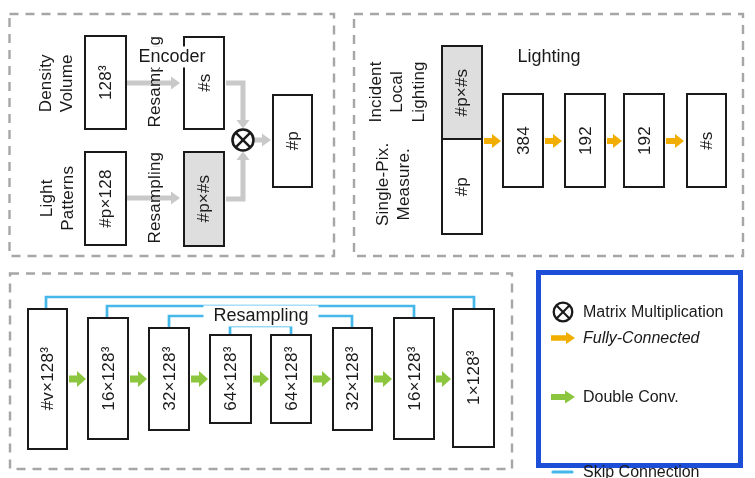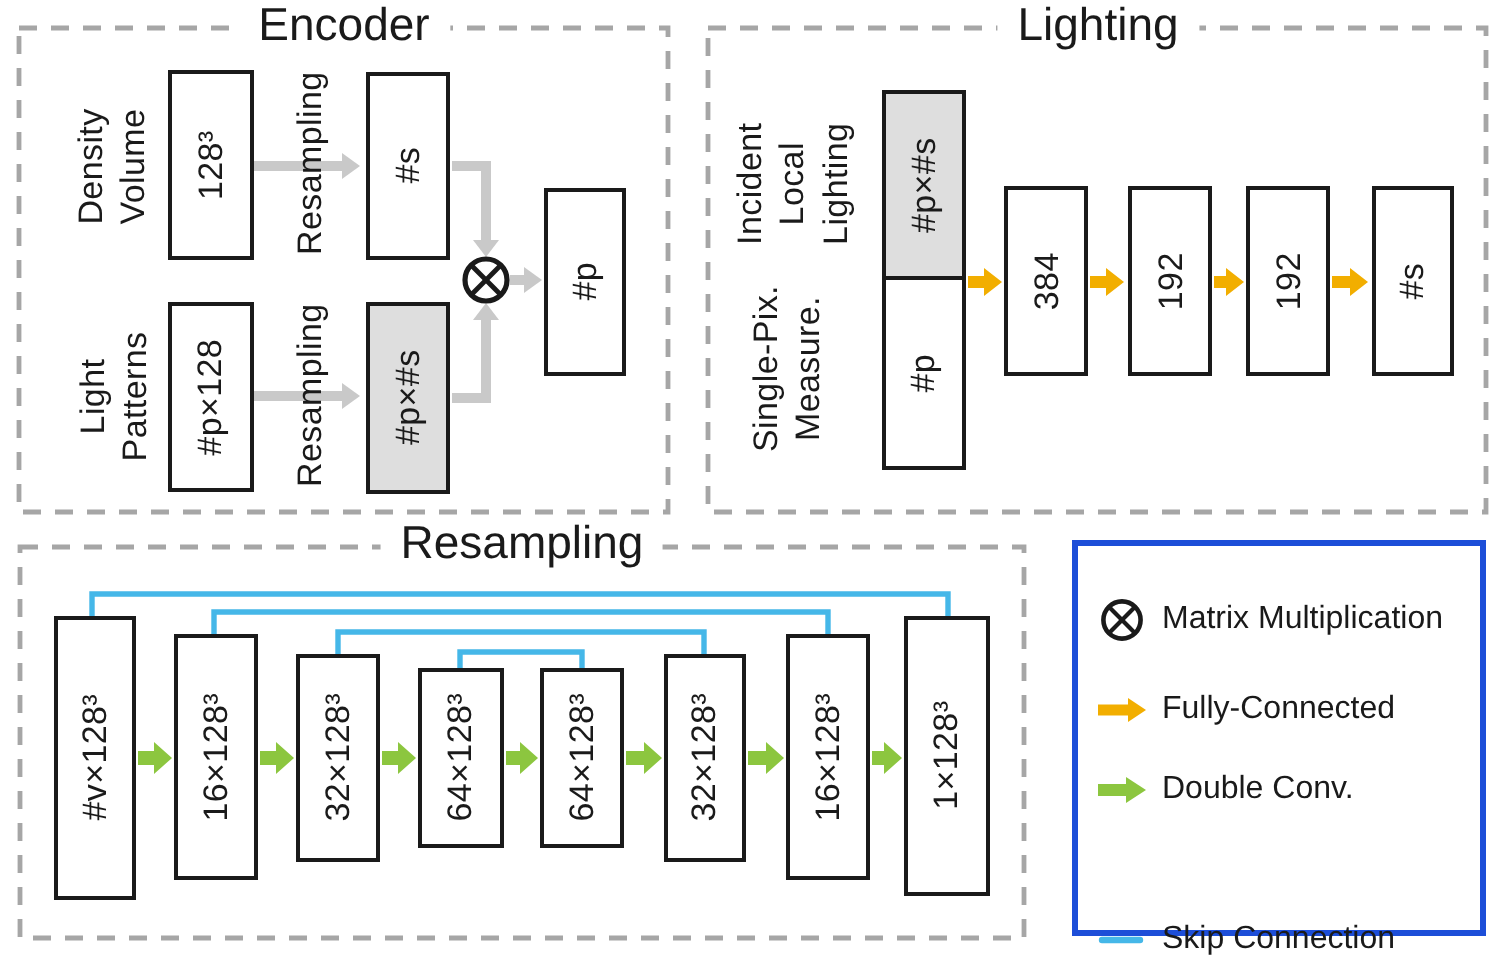--- a/index.html
+++ b/index.html
@@ -3,21 +3,21 @@
 <meta charset="utf-8">
 <style>
   html,body { margin:0; padding:0; background:#ffffff; }
   .page {
     position:relative; width:755px; height:478px; background:#ffffff;
     font-family:"Liberation Sans", sans-serif; color:#1a1a1a; overflow:hidden;
   }
   .svg-layer { position:absolute; left:0; top:0; z-index:1; }
   .sec-title {
     position:absolute; z-index:3; background:#ffffff; padding:0 10px;
-    font-size:23px; white-space:nowrap; transform:translate(-50%,-55%);
+    font-size:18px; white-space:nowrap; transform:translate(-50%,-55%);margin-top:44px;
   }
   .node {
     position:absolute; z-index:2; background:#ffffff;
     border:2.5px solid #1a1a1a; box-sizing:border-box;
     display:flex; align-items:center; justify-content:center;
   }
   .node.gray { background:#dedede; }
   .vtext {
     transform:rotate(-90deg); white-space:pre; text-align:center;
     font-size:17px; line-height:1.25; letter-spacing:0.2px;
@@ -33,21 +33,21 @@
   }
   .split-top {
     flex:91 0 0; background:#dedede; border-bottom:2.5px solid #1a1a1a;
     display:flex; align-items:center; justify-content:center;
   }
   .split-bottom {
     flex:94 0 0; display:flex; align-items:center; justify-content:center;
   }
   .legend {
     position:absolute; left:536px; top:270px; width:207px; height:198px;
-    z-index:2; border:3px solid #1d4ed8; box-sizing:border-box; background:#ffffff;
+    z-index:2; border:5px solid #1d4ed8; box-sizing:border-box; background:#ffffff;
   }
   .legend-row { position:absolute; left:8px; height:26px; display:flex; align-items:center; }
   .legend-icon { width:28px; display:flex; align-items:center; justify-content:center; }
   .legend-text { font-size:16px; margin-left:6px; white-space:nowrap; }
 </style>
 </head>
 <body>
 
 <div class="page">
 
@@ -215,21 +215,21 @@
     <div class="legend-row" style="top:24px;">
       <span class="legend-icon">
         <svg width="24" height="24" viewBox="0 0 24 24">
           <circle cx="12" cy="12" r="9.3" fill="#ffffff" stroke="#1a1a1a" stroke-width="2.3"></circle>
           <line x1="5.8" y1="5.8" x2="18.2" y2="18.2" stroke="#1a1a1a" stroke-width="2.1"></line>
           <line x1="5.8" y1="18.2" x2="18.2" y2="5.8" stroke="#1a1a1a" stroke-width="2.1"></line>
         </svg>
       </span>
       <span class="legend-text">Matrix Multiplication</span>
     </div>
-    <div class="legend-row" style="top:69px;">
+    <div class="legend-row" style="top:50px;font-style:italic;">
       <span class="legend-icon">
         <svg width="26" height="16" viewBox="0 0 26 16">
           <line x1="1" y1="8" x2="16" y2="8" stroke="#F2AE00" stroke-width="5.5"></line>
           <polygon points="16,2 25,8 16,14" fill="#F2AE00"></polygon>
         </svg>
       </span>
       <span class="legend-text">Fully-Connected</span>
     </div>
     <div class="legend-row" style="top:109px;align-items:center;">
       <span class="legend-icon">

